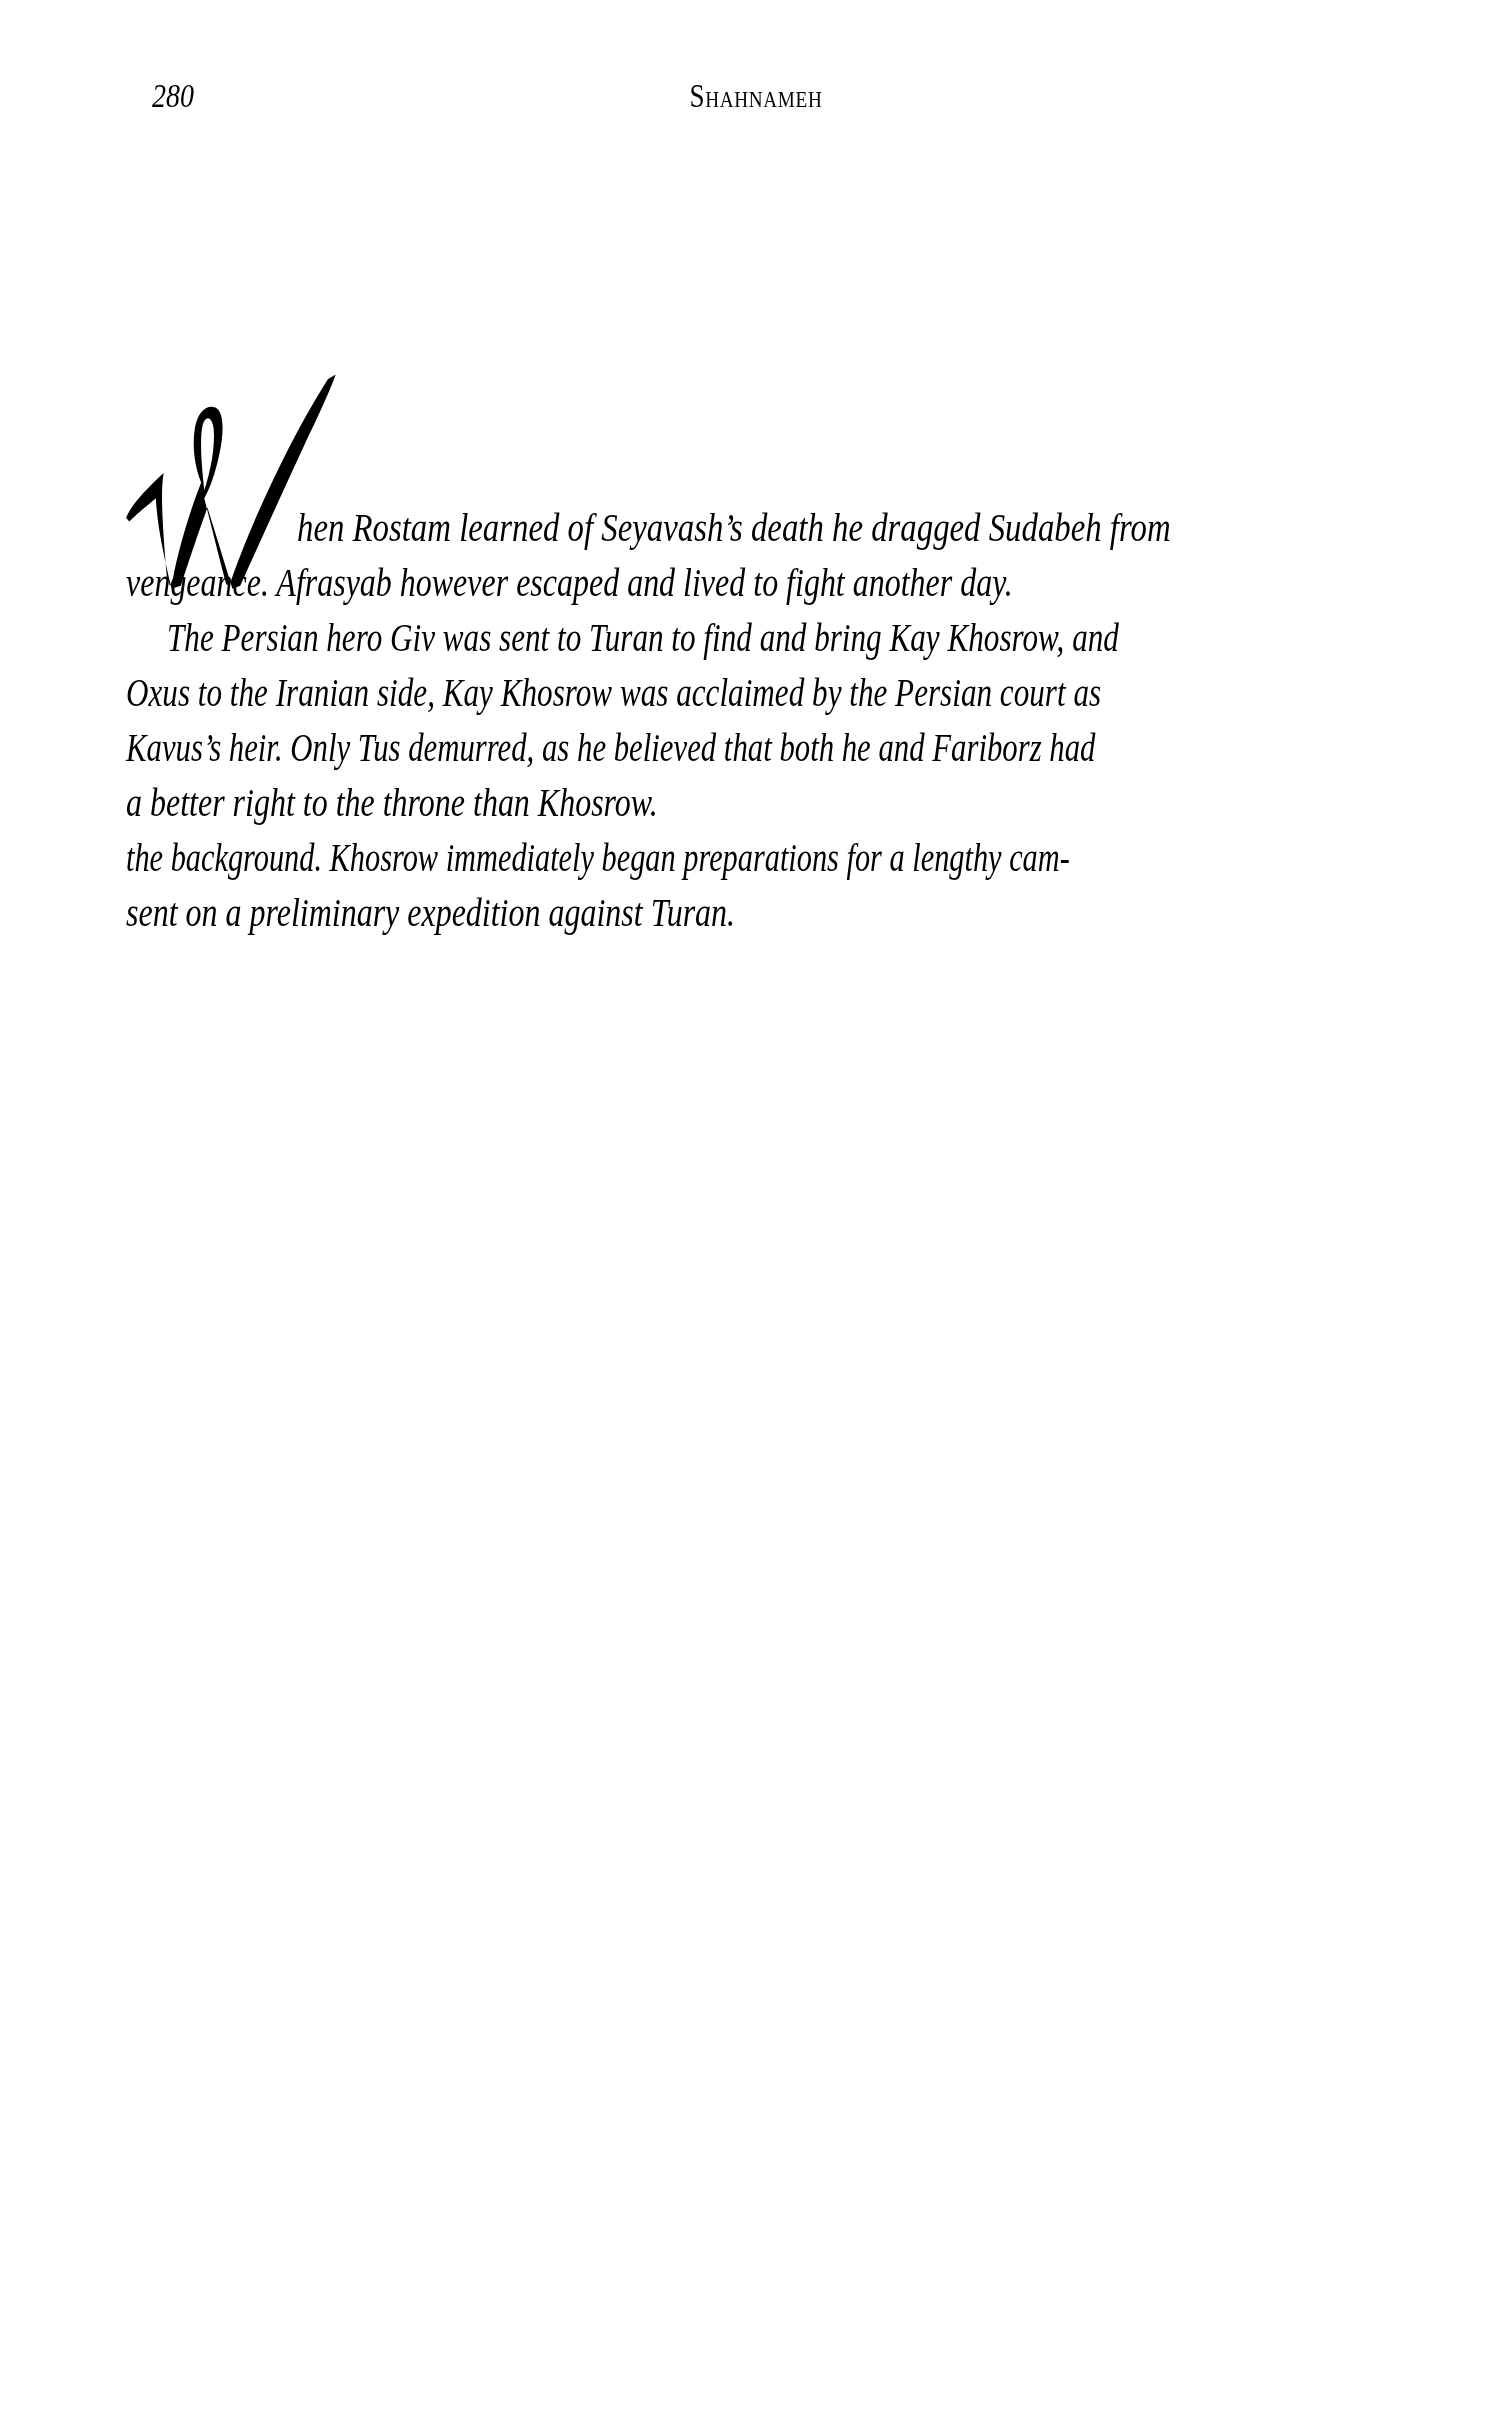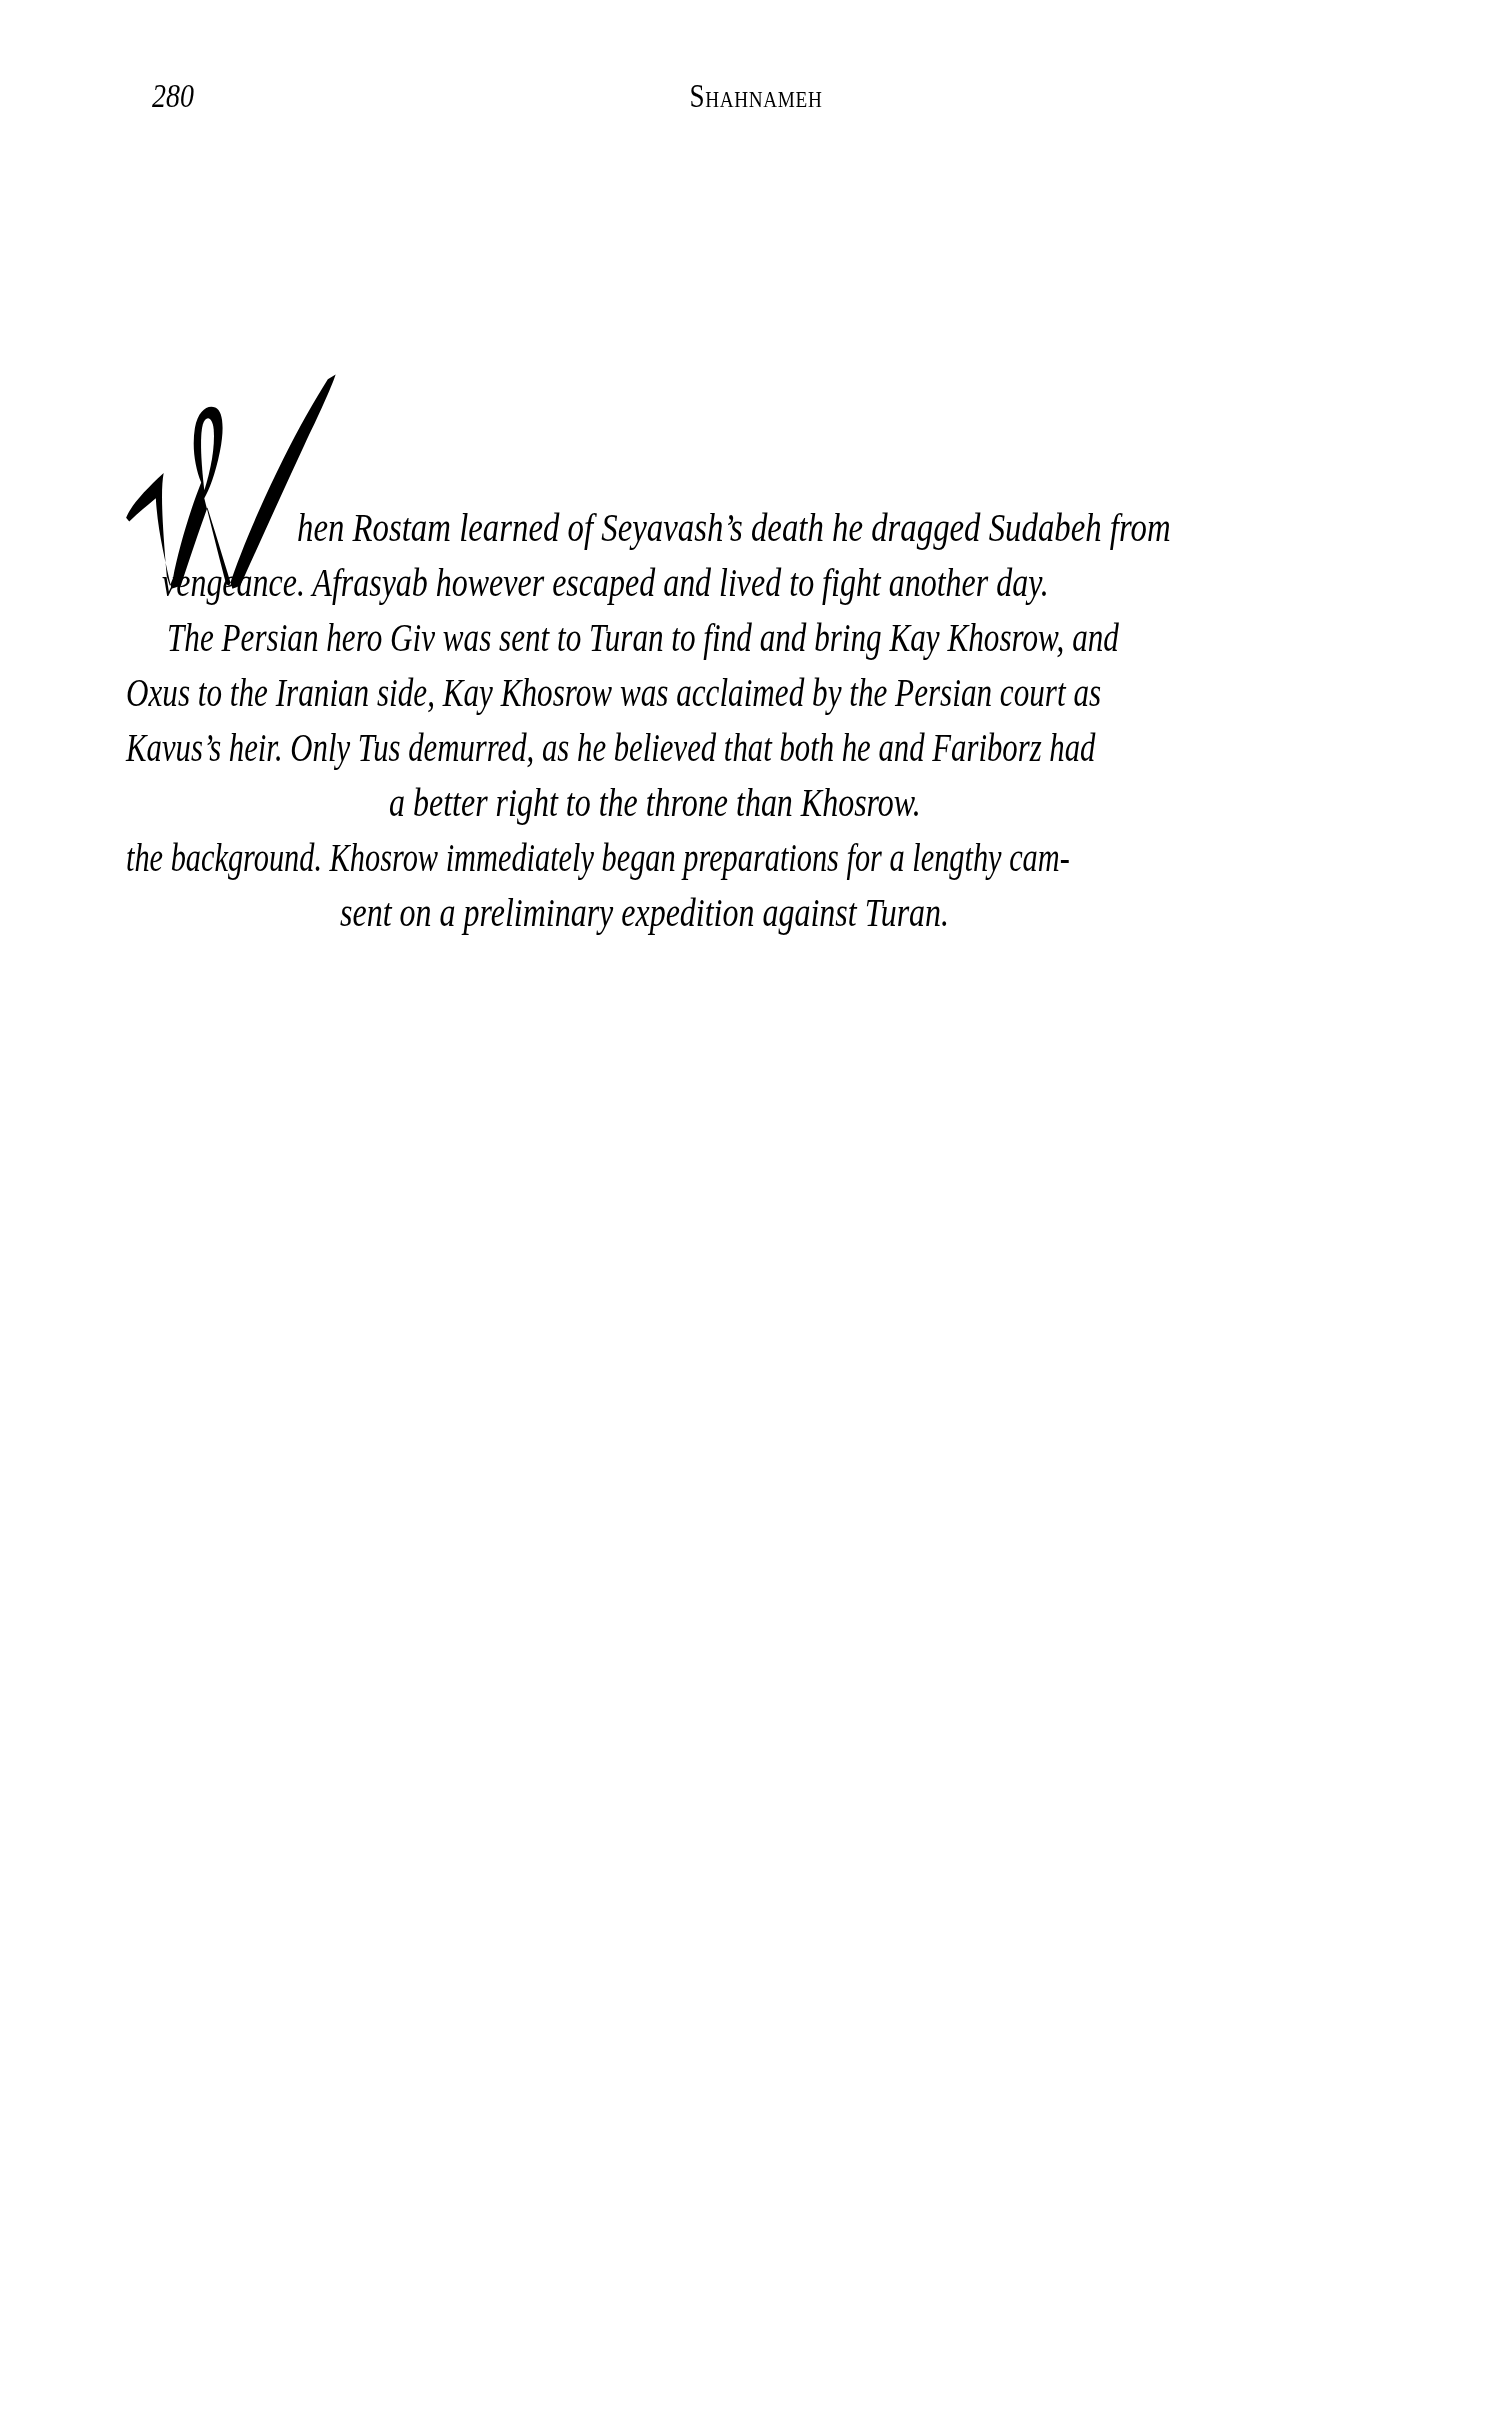--- a/index.html
+++ b/index.html
@@ -51,21 +51,20 @@
     font-variant: small-caps;
     letter-spacing: 0.8px;
     transform: scaleX(0.8);
     transform-origin: center center;
   }
   .body-text {
     position: absolute;
     left: 126px;
     top: 500px;
     width: 1208px;
-    text-align: center;
   }
   .line {
     display: block;
     position: relative;
     height: 55px;
     line-height: 55px;
     font-size: 41px;
     font-style: italic;
     white-space: nowrap;
   }

